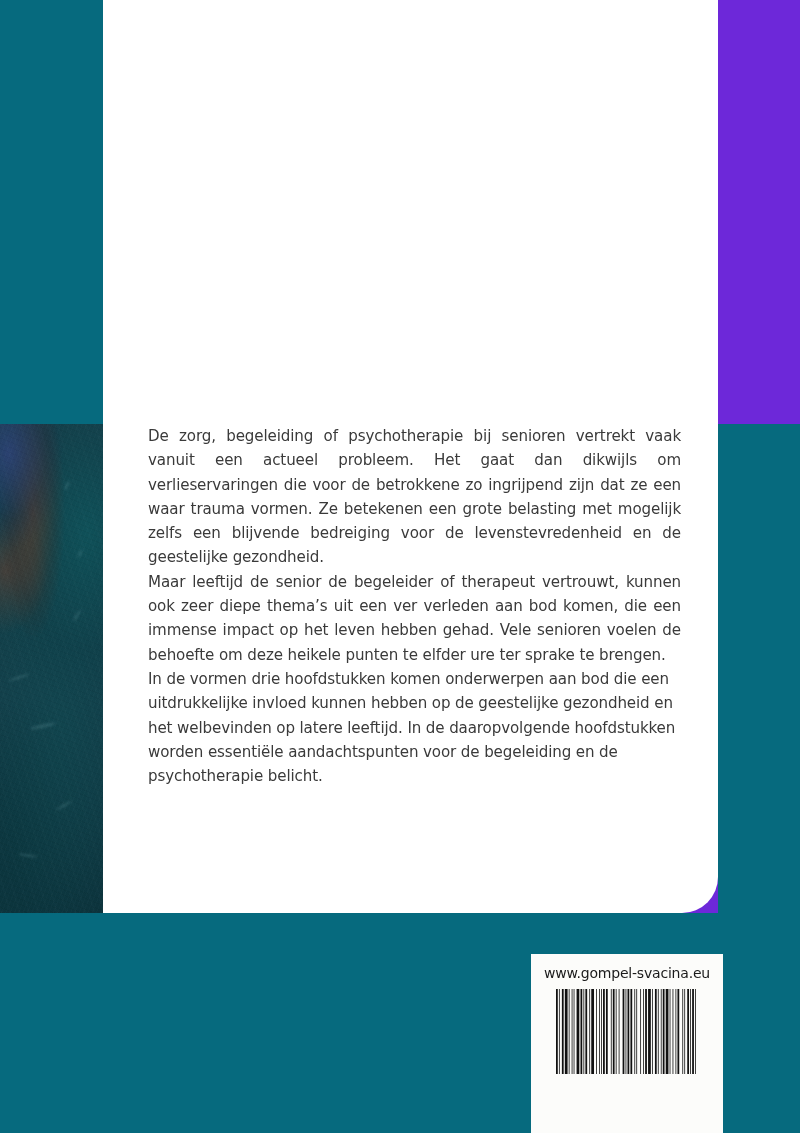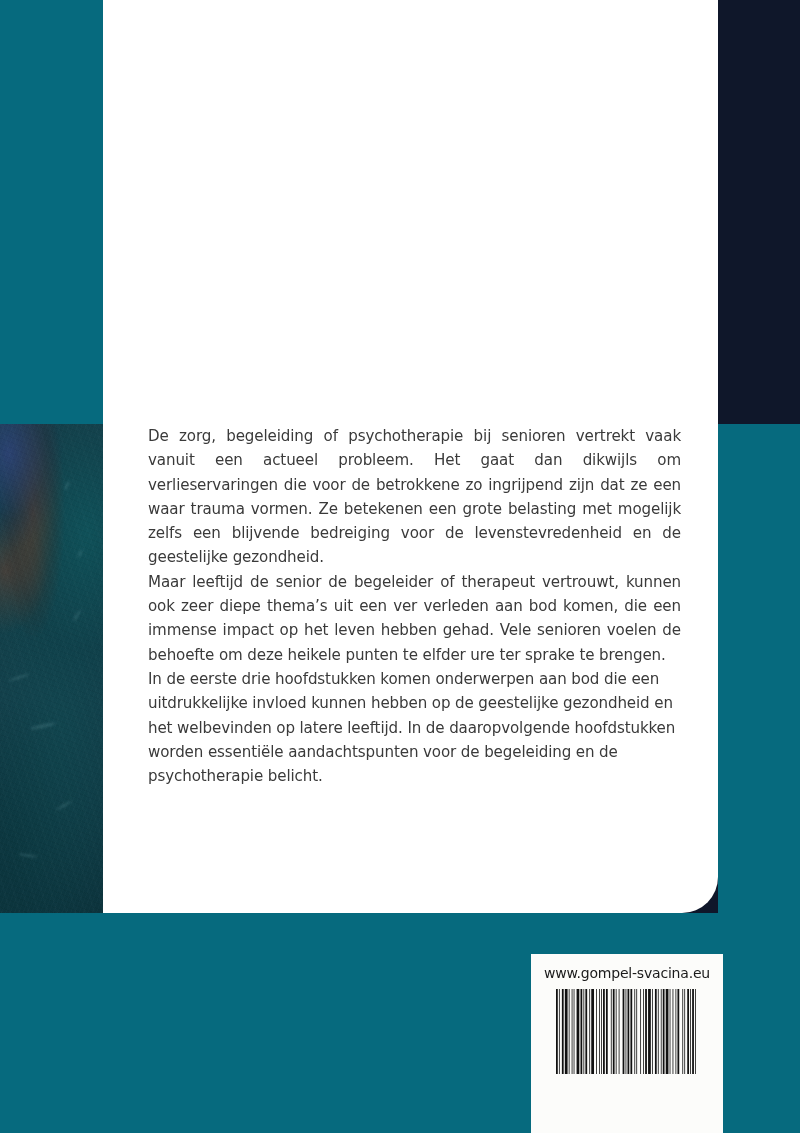--- a/index.html
+++ b/index.html
@@ -9,21 +9,21 @@
   }
   body {
     font-family: "DejaVu Sans", sans-serif;
   }
 
   #cover {
     position: relative;
     width: 800px;
     height: 1133px;
     overflow: hidden;
-    background: #0f172a;
+    background: #6d28d9;
   }
 
   
   .teal-left-top {
     position: absolute;
     left: 0; top: 0;
     width: 103px; height: 424px;
     background: #066a7e;
   }
   .teal-bottom {
@@ -156,21 +156,21 @@
     <div class="wisp" style="left:8px;  top:252px; width:22px; height:3px;  transform:rotate(-18deg);"></div>
     <div class="wisp" style="left:30px; top:300px; width:26px; height:4px;  transform:rotate(-12deg);"></div>
     <div class="wisp" style="left:55px; top:380px; width:18px; height:3px;  transform:rotate(-30deg);"></div>
     <div class="wisp" style="left:18px; top:430px; width:20px; height:3px;  transform:rotate(8deg);"></div>
   </div>
 
   <div class="blurb-panel">
     <div class="blurb-text">
       <p>De zorg, begeleiding of psychotherapie bij senioren vertrekt vaak vanuit een actueel probleem. Het gaat dan dikwijls om verlieservaringen die voor de betrokkene zo ingrijpend zijn dat ze een waar trauma vormen. Ze betekenen een grote belasting met mogelijk zelfs een blijvende bedreiging voor de levenstevredenheid en de geestelijke gezondheid.</p>
       <p>Maar leeftijd de senior de begeleider of therapeut vertrouwt, kunnen ook zeer diepe thema’s uit een ver verleden aan bod komen, die een immense impact op het leven hebben gehad. Vele senioren voelen de behoefte om deze heikele punten te elfder ure ter sprake te brengen.</p>
-      <p class="last">In de eerste drie hoofdstukken komen onderwerpen aan bod die een uitdrukkelijke invloed kunnen hebben op de geestelijke gezondheid en het welbevinden op latere leeftijd. In de daaropvolgende hoofdstukken worden essentiële aandachtspunten voor de begeleiding en de psychotherapie belicht.</p>
+      <p class="last">In de vormen drie hoofdstukken komen onderwerpen aan bod die een uitdrukkelijke invloed kunnen hebben op de geestelijke gezondheid en het welbevinden op latere leeftijd. In de daaropvolgende hoofdstukken worden essentiële aandachtspunten voor de begeleiding en de psychotherapie belicht.</p>
     </div>
   </div>
 
   <div class="barcode-panel">
     <div class="barcode-url">www.gompel-svacina.eu</div>
     <div class="barcode-bars">
       <svg id="bars-svg" viewBox="0 0 143 85" preserveAspectRatio="none" aria-hidden="true">
           <rect x="0.000" y="0" width="1.779" height="85" fill="#111111"></rect>
           <rect x="2.938" y="0" width="0.799" height="85" fill="#111111"></rect>
           <rect x="5.877" y="0" width="1.779" height="85" fill="#111111"></rect>

